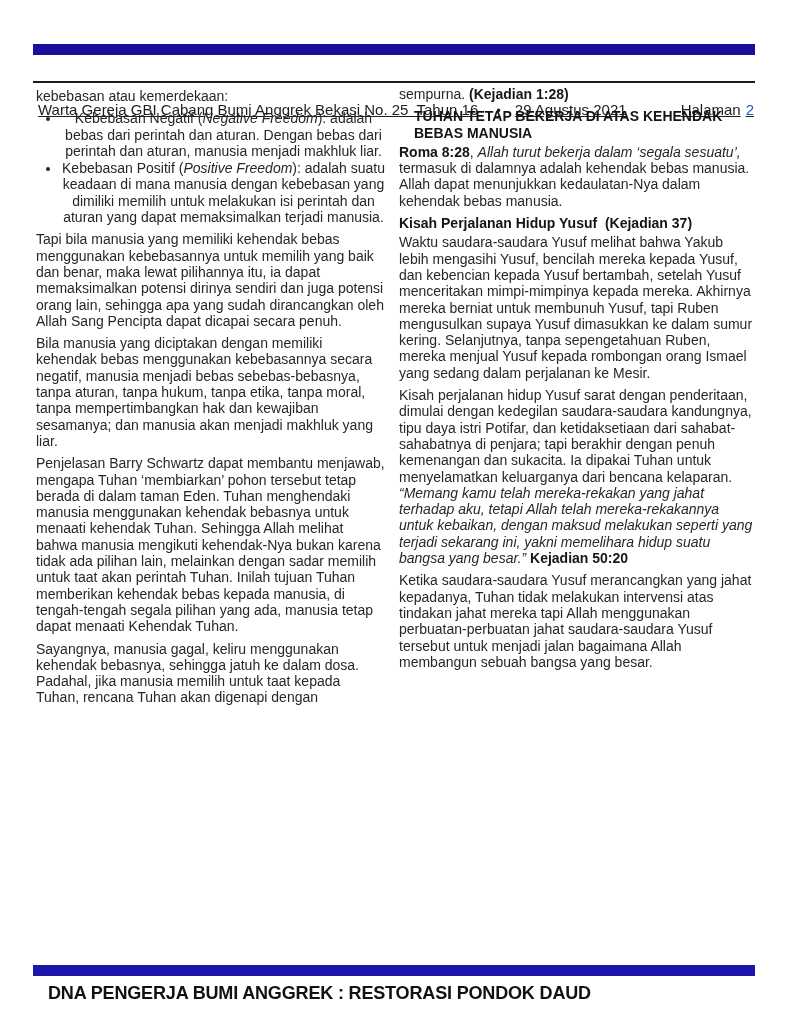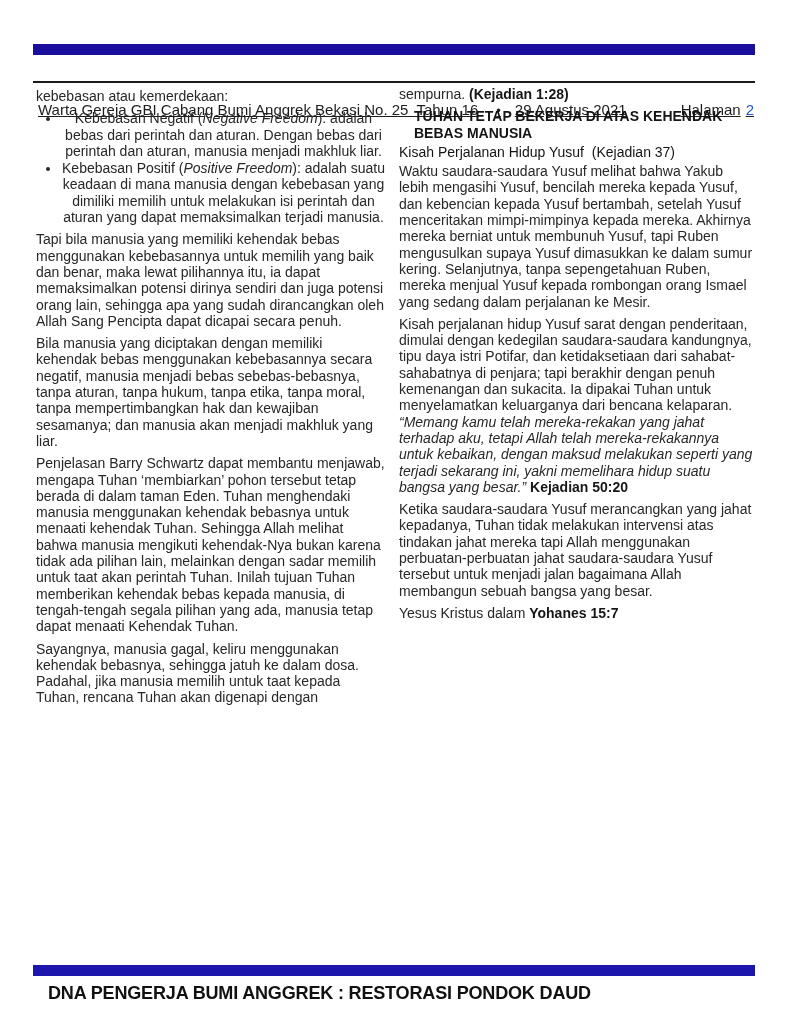--- a/index.html
+++ b/index.html
@@ -19,21 +19,21 @@
   .header .hpage{margin-left:auto;white-space:pre;margin-top:44px;}
   .header .pagenum{color:#2255cc;margin-left:5px;}
   .rule{position:absolute;left:33px;top:81px;width:722px;height:2px;background:#1a1a1a;}
 
   .col{position:absolute;top:88px;font-size:14px;line-height:1.165;color:#272727;}
   .col-left{left:36px;width:350px;}
   .col-right{left:399px;width:357px;top:86px;}
 
   .col .paragraph{margin:0 0 6px 0;}
   .col .heading{font-weight:bold;color:#141414;margin:1px 0 3px 15px;}
-  .col .subheading{font-weight:normal;color:#141414;margin:3px 0 3px 0;white-space:pre-wrap;}
+  .col .subheading{font-weight:bold;color:#141414;margin:3px 0 3px 0;white-space:pre-wrap;}
   .col ul{margin:0 0 6px 0;padding-left:25px;list-style-type:disc;}
   .col li{margin:0 0 1px 0;text-align:center;}
 
   .run-i{font-style:italic;}
   .run-b{font-weight:bold;color:#161616;}
 
   .footbar{position:absolute;left:33px;top:965px;width:722px;height:11px;background:#1c16ac;}
   .footer-text{
     position:absolute;left:48px;top:982px;
     font-weight:bold;font-size:19px;color:#111;
@@ -64,23 +64,23 @@
         <li><span>Kebebasan Positif (</span><span class="run-i">Positive Freedom</span><span>): adalah suatu keadaan di mana manusia dengan kebebasan yang dimiliki memilih untuk melakukan isi perintah dan aturan yang dapat memaksimalkan terjadi manusia.</span></li>
       </ul>
       <div class="paragraph"><span>Tapi bila manusia yang memiliki kehendak bebas menggunakan kebebasannya untuk memilih yang baik dan benar, maka lewat pilihannya itu, ia dapat memaksimalkan potensi dirinya sendiri dan juga potensi orang lain, sehingga apa yang sudah dirancangkan oleh Allah Sang Pencipta dapat dicapai secara penuh.</span></div>
       <div class="paragraph"><span>Bila manusia yang diciptakan dengan memiliki kehendak bebas menggunakan kebebasannya secara negatif, manusia menjadi bebas sebebas-bebasnya, tanpa aturan, tanpa hukum, tanpa etika, tanpa moral, tanpa mempertimbangkan hak dan kewajiban sesamanya; dan manusia akan menjadi makhluk yang liar.</span></div>
       <div class="paragraph"><span>Penjelasan Barry Schwartz dapat membantu menjawab, mengapa Tuhan ‘membiarkan’ pohon tersebut tetap berada di dalam taman Eden. Tuhan menghendaki manusia menggunakan kehendak bebasnya untuk menaati kehendak Tuhan. Sehingga Allah melihat bahwa manusia mengikuti kehendak-Nya bukan karena tidak ada pilihan lain, melainkan dengan sadar memilih untuk taat akan perintah Tuhan. Inilah tujuan Tuhan memberikan kehendak bebas kepada manusia, di tengah-tengah segala pilihan yang ada, manusia tetap dapat menaati Kehendak Tuhan.</span></div>
       <div class="paragraph"><span>Sayangnya, manusia gagal, keliru menggunakan kehendak bebasnya, sehingga jatuh ke dalam dosa. Padahal, jika manusia memilih untuk taat kepada Tuhan, rencana Tuhan akan digenapi dengan</span></div>
     </div>
   <div class="col col-right">
       <div class="paragraph"><span>sempurna. </span><span class="run-b">(Kejadian 1:28)</span></div>
       <div class="heading"><span>TUHAN TETAP BEKERJA DI ATAS KEHENDAK BEBAS MANUSIA</span></div>
+      <div class="paragraph"><span class="run-b">Roma 8:28</span><span>, </span><span class="run-i">Allah turut bekerja dalam ‘segala sesuatu’,</span><span> termasuk di dalamnya adalah kehendak bebas manusia. Allah dapat menunjukkan kedaulatan-Nya dalam kehendak bebas manusia.</span></div>
       <div class="subheading"><span>Kisah Perjalanan Hidup Yusuf  (Kejadian 37)</span></div>
       <div class="paragraph"><span>Waktu saudara-saudara Yusuf melihat bahwa Yakub lebih mengasihi Yusuf, bencilah mereka kepada Yusuf, dan kebencian kepada Yusuf bertambah, setelah Yusuf menceritakan mimpi-mimpinya kepada mereka. Akhirnya mereka berniat untuk membunuh Yusuf, tapi Ruben mengusulkan supaya Yusuf dimasukkan ke dalam sumur kering. Selanjutnya, tanpa sepengetahuan Ruben, mereka menjual Yusuf kepada rombongan orang Ismael yang sedang dalam perjalanan ke Mesir.</span></div>
       <div class="paragraph"><span>Kisah perjalanan hidup Yusuf sarat dengan penderitaan, dimulai dengan kedegilan saudara-saudara kandungnya, tipu daya istri Potifar, dan ketidaksetiaan dari sahabat-sahabatnya di penjara; tapi berakhir dengan penuh kemenangan dan sukacita. Ia dipakai Tuhan untuk menyelamatkan keluarganya dari bencana kelaparan. </span><span class="run-i">“Memang kamu telah mereka-rekakan yang jahat terhadap aku, tetapi Allah telah mereka-rekakannya untuk kebaikan, dengan maksud melakukan seperti yang terjadi sekarang ini, yakni memelihara hidup suatu bangsa yang besar.”</span><span> </span><span class="run-b">Kejadian 50:20</span></div>
       <div class="paragraph"><span>Ketika saudara-saudara Yusuf merancangkan yang jahat kepadanya, Tuhan tidak melakukan intervensi atas tindakan jahat mereka tapi Allah menggunakan perbuatan-perbuatan jahat saudara-saudara Yusuf tersebut untuk menjadi jalan bagaimana Allah membangun sebuah bangsa yang besar.</span></div>
-      <div class="paragraph"><span>Yesus Kristus dalam </span><span class="run-b">Yohanes 15:7</span></div>
     </div>
 
   <div class="footbar"></div>
   <div class="footer-text">DNA PENGERJA BUMI ANGGREK : RESTORASI PONDOK DAUD</div>
 
 </div>
 
 </body></html>

